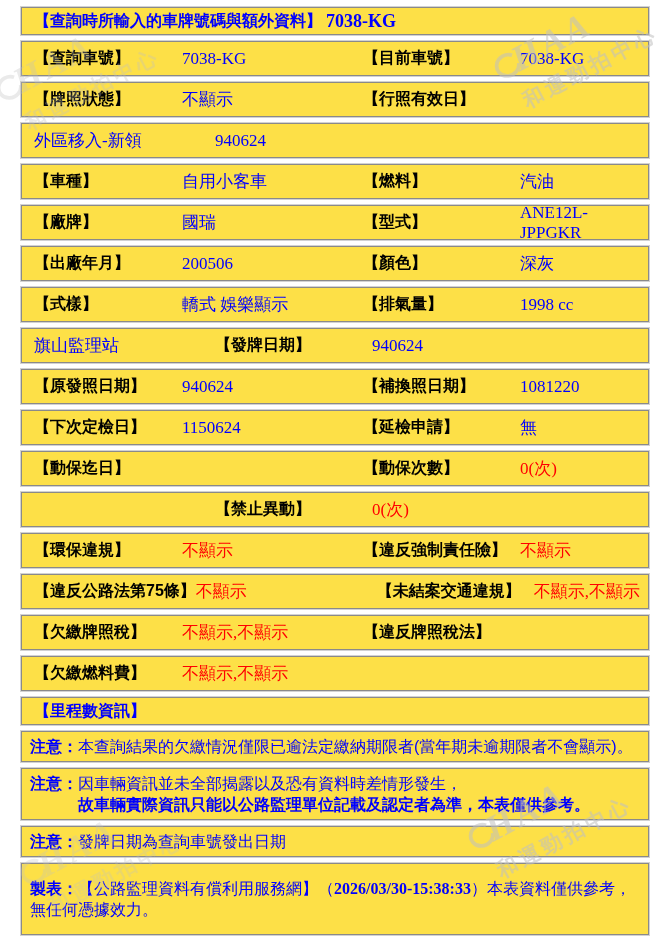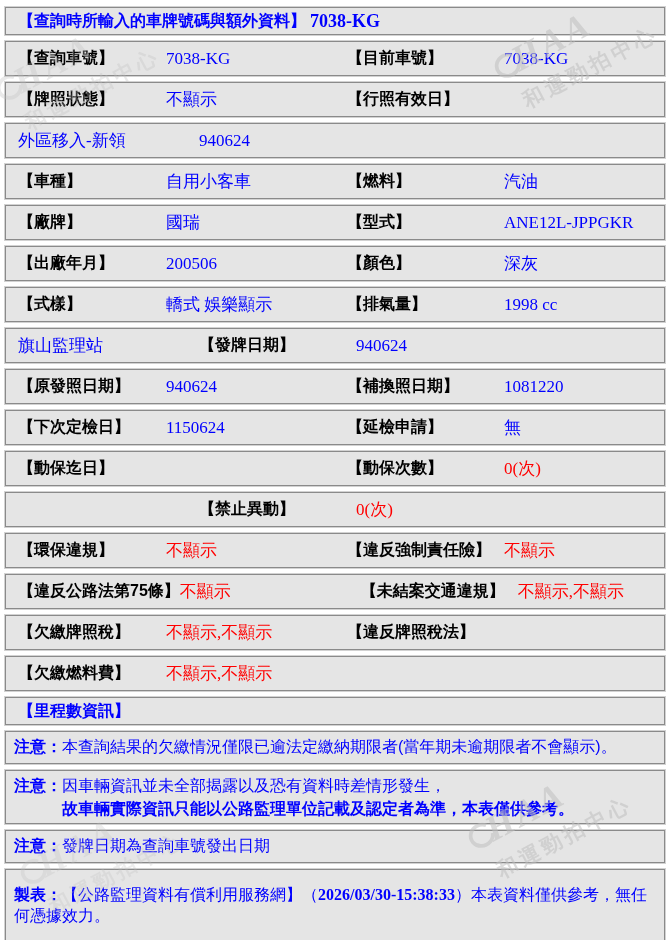--- a/index.html
+++ b/index.html
@@ -7,37 +7,37 @@
     --border-dark:#8a8a8a; --border-light:#d2d2d2;
   }
   *{box-sizing:border-box;}
   html,body{margin:0;padding:0;}
   body{
     width:670px;height:940px;background:#fff;overflow:hidden;position:relative;
     font-family:"Liberation Sans",sans-serif;
   }
   .page{padding:6px 3px;display:flex;flex-direction:column;gap:4px;}
   .box{
-    background:#e5e5e5;border:1px solid var(--border-dark);
-    box-shadow:0 0 0 1px var(--border-light);margin:1px 2px;
+    background:#fde047;border:1px solid var(--border-dark);
+    box-shadow:0 0 0 1px var(--border-light);margin:1px 18px;
   }
   .hdr{height:28px;display:flex;align-items:center;padding-left:12px;}
   .hdr .t{color:var(--blue);font-weight:bold;font-size:16px;}
   .hdr .p{color:var(--blue);font-weight:bold;font-size:18px;font-family:"Liberation Serif",serif;margin-left:4px;}
   .row{height:35px;display:flex;align-items:center;padding-left:12px;}
   .lab{color:var(--label);font-weight:bold;font-size:16px;flex-shrink:0;}
   .c1{min-width:148px;}
   .c2{min-width:181px;}
   .c3{min-width:157px;}
   .c4{flex:1;}
   .val{font-size:17px;font-family:"Liberation Serif",serif;padding-right:6px;}
   .blue{color:var(--blue);}
   .red{color:var(--red);}
   .note{padding:4px 8px;font-size:16px;line-height:21px;color:var(--blue);}
-  .note b{font-weight:bold;font-family:Liberation Mono, monospace;}
+  .note b{font-weight:bold;}
   .ind{padding-left:48px;font-weight:bold;}
   .ftr{padding:14px 8px;font-size:16px;line-height:21px;color:var(--blue);}
   .ftr .pre{font-weight:bold;}
   .ftr .ts{font-family:"Liberation Serif",serif;font-weight:bold;font-size:16px;}
   
   .wm{
     position:absolute;z-index:9;pointer-events:none;color:var(--wm);
     transform:rotate(-28deg);text-align:left;opacity:.55;white-space:nowrap;
   }
   .wm .haa{display:block;font:italic bold 36px "Liberation Serif",serif;letter-spacing:3px;line-height:32px;}

